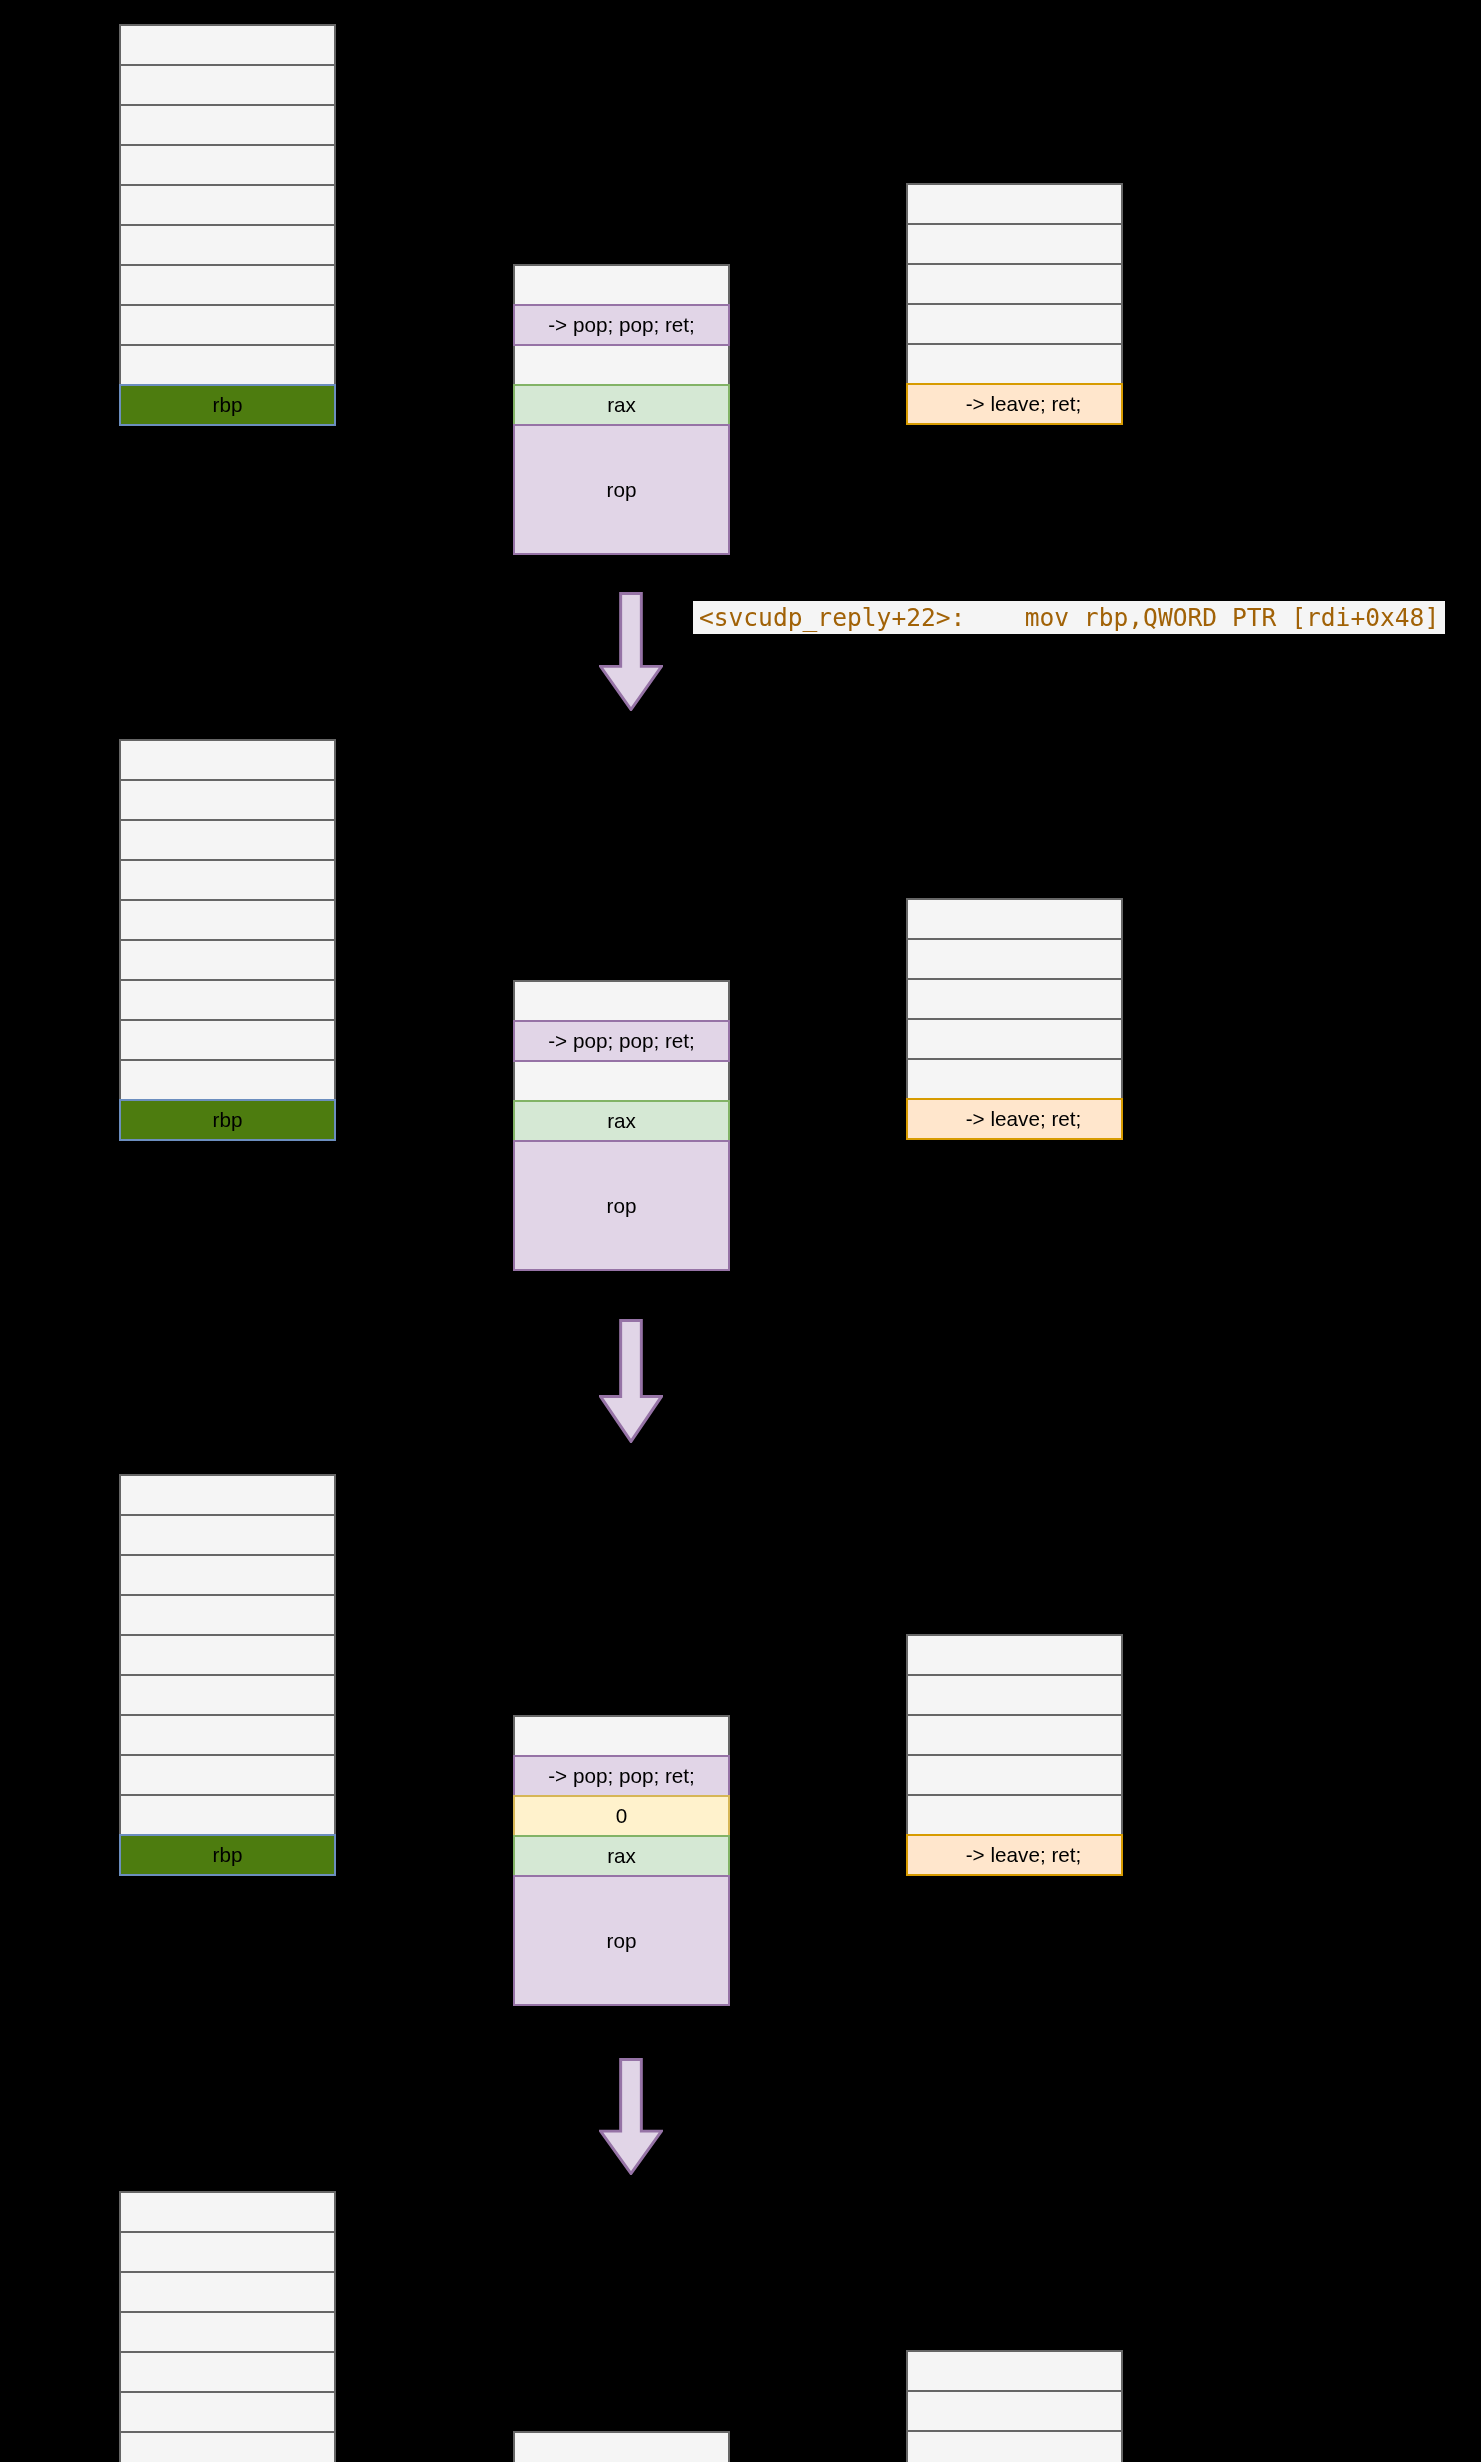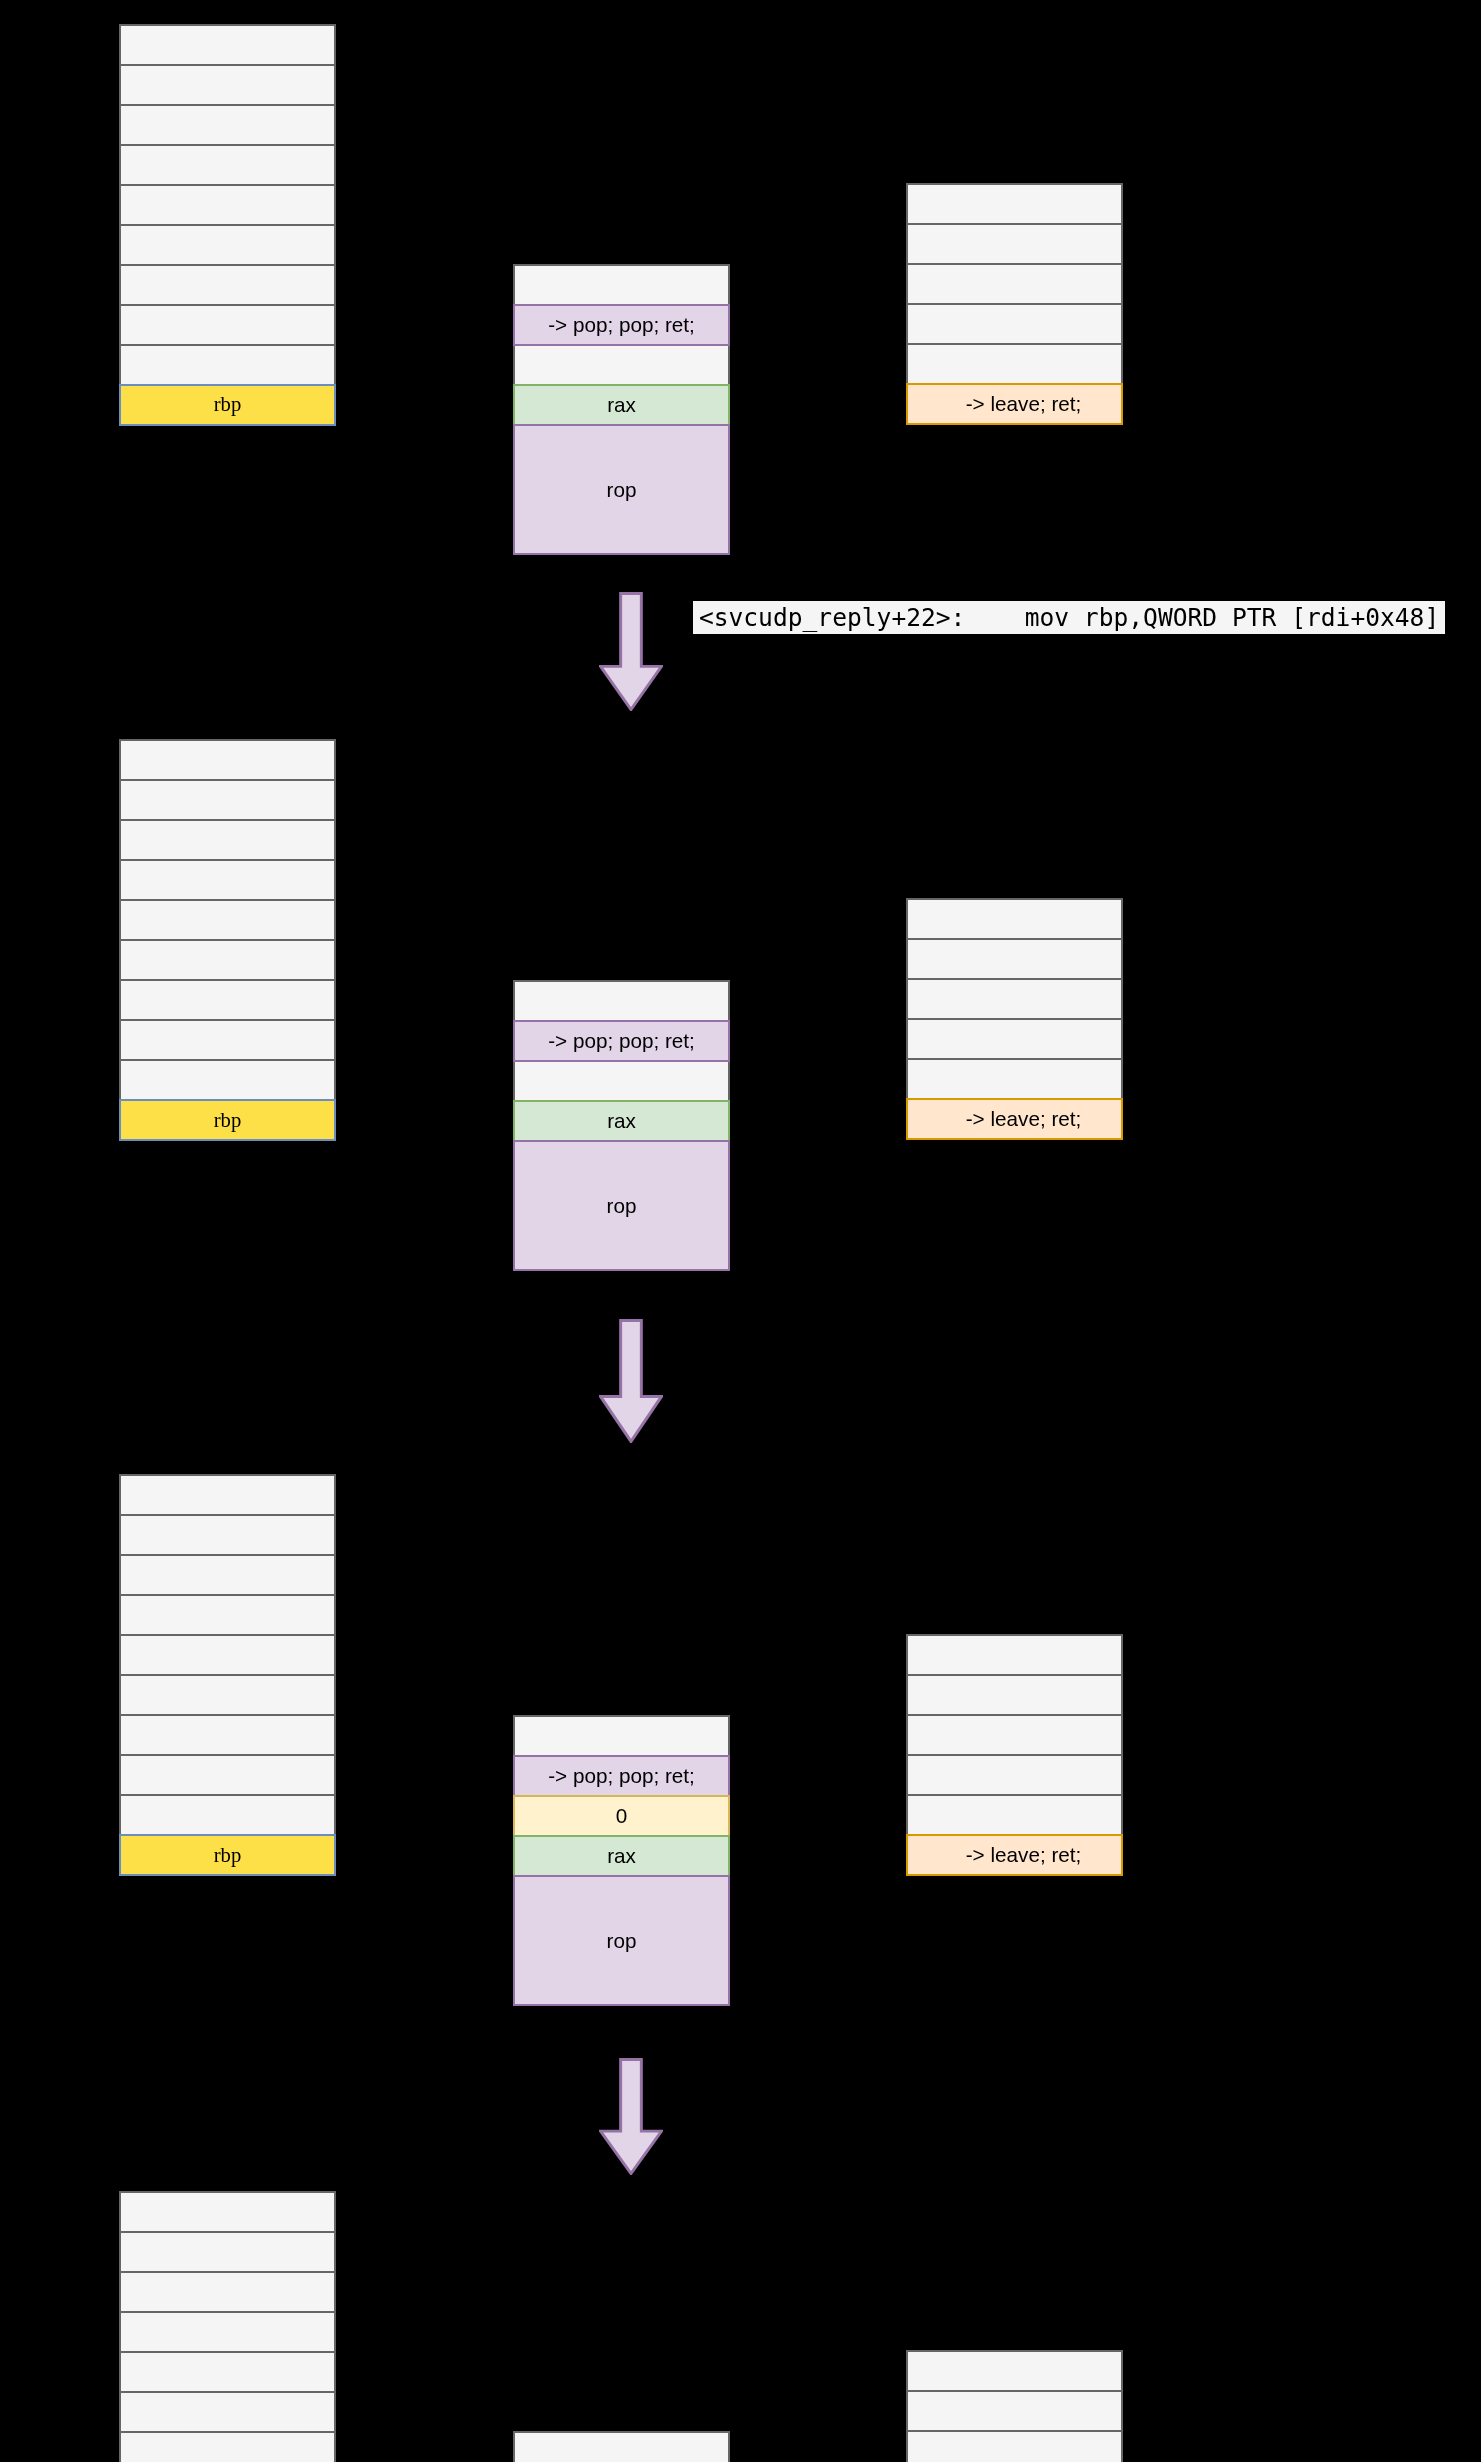--- a/index.html
+++ b/index.html
@@ -33,41 +33,41 @@
     display: flex;
     align-items: center;
     justify-content: center;
     font-size: 20.7px;
     color: #000000;
     position: relative;
     z-index: 1;
   }
   .cell + .cell { margin-top: -2px; }
   .cell.empty  { background: #f5f5f5; border-color: #666666; }
-  .cell.blue   { background: #fde047; border-color: #6c8ebf; z-index: 2; font-family: Liberation Serif, serif; }
+  .cell.blue   { background: #4d7c0f; border-color: #6c8ebf; z-index: 2; }
   .cell.green  { background: #d5e8d4; border-color: #82b366; z-index: 2; }
   .cell.purple { background: #e1d5e7; border-color: #9673a6; z-index: 2; }
   .cell.yellow { background: #fff2cc; border-color: #d6b656; z-index: 2; }
   .cell.orange { background: #ffe6cc; border-color: #d79b00; z-index: 2; padding-left: 18px; }
   .cell.rop { height: 131px; }
   .arrow {
     position: absolute;
     width: 64px;
   }
   .arrow svg { display: block; }
   .code-block {
     position: absolute;
   }
   .code-line {
     display: table;
     white-space: pre;
     font-family: "DejaVu Sans Mono", monospace;
     font-size: 24.6px;
     background: #f5f5f5;
-    color: #000000;
+    color: #a16207;
     padding: 0 5.9px;
   }
 </style>
 </head>
 <body>
 
 <div id="diagram" style="background: rgb(0, 0, 0);">
     <div class="stack" style="left: 119px; top: 23.6px;">
       <div class="cell empty"></div>
       <div class="cell empty"></div>

